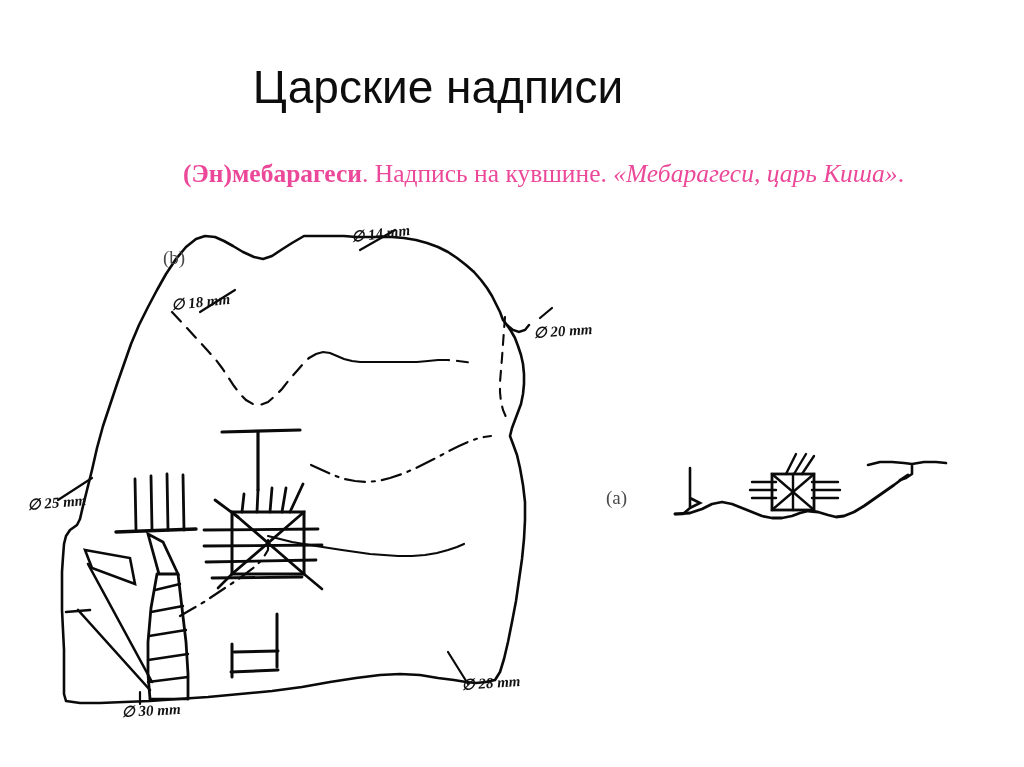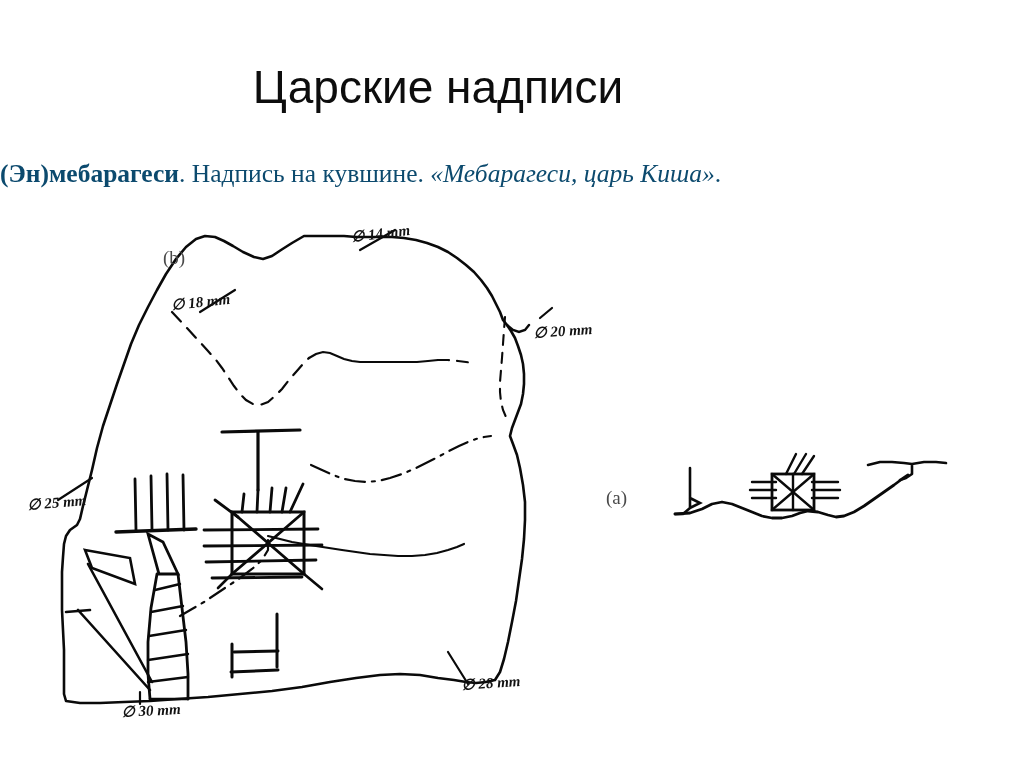--- a/index.html
+++ b/index.html
@@ -30,25 +30,25 @@
     color: #0d0d0d;
     letter-spacing: 0px;
   }
 
   
   .subtitle-line {
     position: absolute;
     left: 0;
     top: 158px;
     width: 904px;
-    text-align: left;
+    text-align: right;
     font-family: "Liberation Serif", serif;
     font-size: 25.5px;
     line-height: 1.25;
-    color: #0c4a6e;
+    color: #ec4899;
     white-space: nowrap;
   }
   .subtitle-line .bold { font-weight: bold; }
   .subtitle-line .plain { font-weight: normal; }
   .subtitle-line .italic { font-style: italic; }
 
   
   .figure-area {
     position: absolute;
     left: 0;

